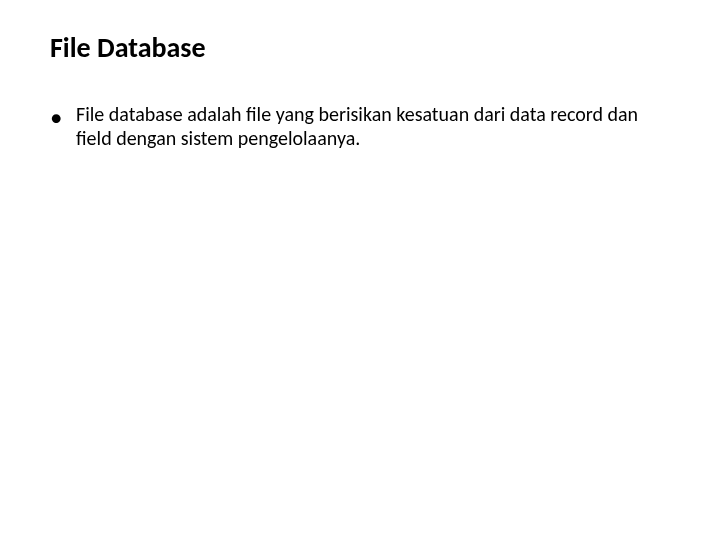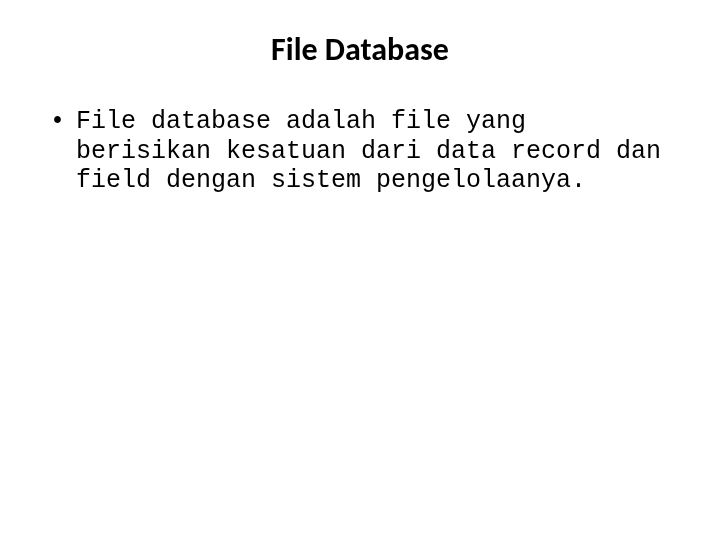--- a/index.html
+++ b/index.html
@@ -5,30 +5,29 @@
   * { margin: 0; padding: 0; box-sizing: border-box; }
   body {
     width: 720px;
     height: 540px;
     background: #fff;
     font-family: Calibri, "Segoe UI", Arial, sans-serif;
     color: #000;
     padding: 30px 50px 40px 50px;
   }
   .title {
-    text-align: center;
-    font-size: 32px;
+    text-align: left;
+    font-size: 28px;
     font-weight: 700;
     margin-bottom: 38px;
   }
   .bullets {
     list-style: none;
-    font-size: 25px;
+    font-size: 20px;
     line-height: 1.18;
-    font-family: Liberation Mono, monospace;
   }
   .bullets li {
     position: relative;
     padding-left: 26px;
     margin-bottom: 40px;
   }
   .bullets li::before {
     content: "•";
     position: absolute;
     left: 0;

